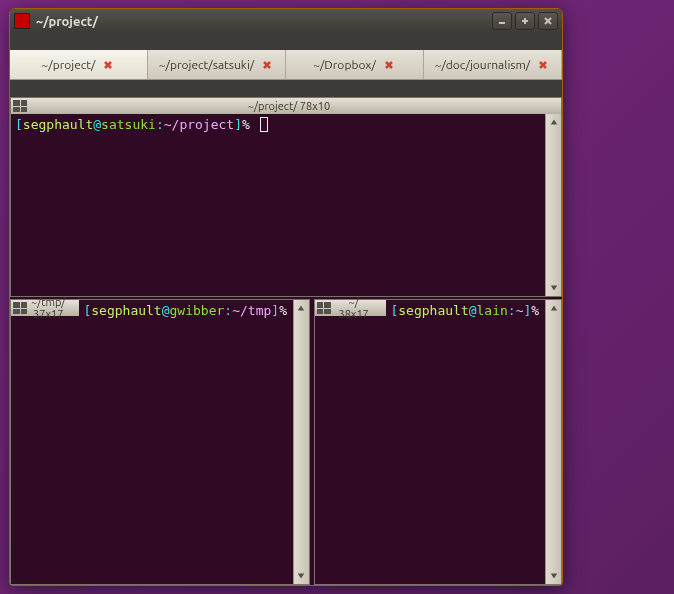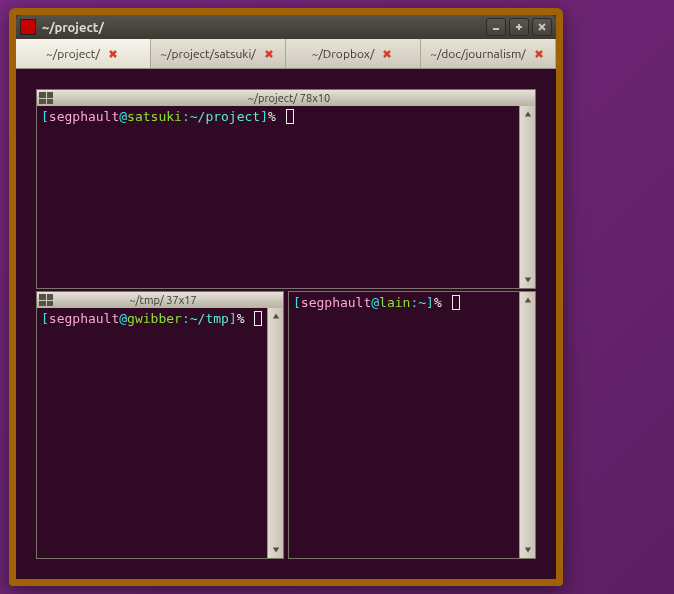--- a/index.html
+++ b/index.html
@@ -13,21 +13,22 @@
 }
 .window {
   position: absolute;
   left: 9px; top: 8px;
   width: 554px; height: 578px;
   background: #3c3b37;
   border-radius: 6px 6px 4px 4px;
   box-shadow: 0 4px 20px rgba(0,0,0,0.5);
   display: flex;
   flex-direction: column;
-  border: 7px solid #a16207;
+  border: 1px solid #a16207;
+  gap: 17px;
 }
 .titlebar {
   height: 24px;
   background: linear-gradient(to bottom, #55524c 0%, #3d3a34 100%);
   border-radius: 6px 6px 0 0;
   display: flex;
   align-items: center;
   padding: 0 4px;
   color: #dfdbd2;
   font-weight: bold;
@@ -79,26 +80,26 @@
   width: 14px; height: 14px;
   display: flex; align-items: center; justify-content: center;
   cursor: pointer;
 }
 .tab-close svg { stroke:#d83f2a; stroke-width:2.5; }
 .panes {
   flex: 1;
   display: flex;
   flex-direction: column;
   background: #300a24;
-  padding: 20px;
+  padding: 0;
   gap: 2px;
 }
 .pane-top { height: 200px; display: flex; flex-direction: column; border: 1px solid #7a746a; }
 .pane-row { flex: 1; display: flex; gap: 4px; }
-.pane { flex:1; display:flex; flex-direction:column; border: 1px solid #7a746a; background:#300a24; position:relative; }
+.pane { flex:1; display:flex; flex-direction:row; border: 1px solid #7a746a; background:#300a24; position:relative; }
 .pane-header {
   height: 16px;
   background: linear-gradient(to bottom,#e6e2d7,#b8b2a4);
   display: flex;
   align-items: center;
   font-size: 11px;
   color: #3a372f;
   padding-left: 2px;
   gap: 4px;
 }
@@ -129,24 +130,24 @@
   border-left:1px solid #9a9488;
 }
 .sb-btn {
   height:16px;
   display:flex; align-items:center; justify-content:center;
   cursor:pointer;
 }
 .sb-btn svg{ width:8px;height:8px; fill:#54504a;}
 .sb-track{ flex:1; }
 .prompt-br { color:#34e2e2; }
-.prompt-user { color:#f9a8d4; }
+.prompt-user { color:#bef264; }
 .prompt-at { color:#34e2e2; }
 .prompt-host { color:#8ae234; }
-.prompt-path { color:#5eead4; }
+.prompt-path { color:#f0abfc; }
 .prompt-sym { color:#eeeeec; }
 .cursor {
   display:inline-block;
   width:8px; height:15px;
   border:1px solid #eeeeec;
   vertical-align: text-bottom;
   margin-left:2px;
 }
 </style>
 </head>
@@ -259,20 +260,29 @@
                 </svg></div>
             <div class="sb-track"></div>
             <div class="sb-btn"><svg viewBox="0 0 10 10">
                   <polygon points="1,2 9,2 5,8"></polygon>
                 </svg></div>
           </div>
         </div>
       </div>
 
       <div class="pane">
+        <div class="pane-header">
+          <span class="pane-icon">
+              <span></span>
+              <span></span>
+              <span></span>
+              <span></span>
+            </span>
+          <span class="pane-title">~/ 38x17</span>
+        </div>
         <div class="term"><span class="prompt-br">[</span><span class="prompt-user">segphault</span><span class="prompt-at">@</span><span class="prompt-host">lain</span><span class="prompt-br">:</span><span class="prompt-path">~</span><span class="prompt-br">]</span><span class="prompt-sym">%</span> <span class="cursor"></span>
           <div class="scrollbar">
             <div class="sb-btn"><svg viewBox="0 0 10 10">
                   <polygon points="5,2 9,8 1,8"></polygon>
                 </svg></div>
             <div class="sb-track"></div>
             <div class="sb-btn"><svg viewBox="0 0 10 10">
                   <polygon points="1,2 9,2 5,8"></polygon>
                 </svg></div>
           </div>

